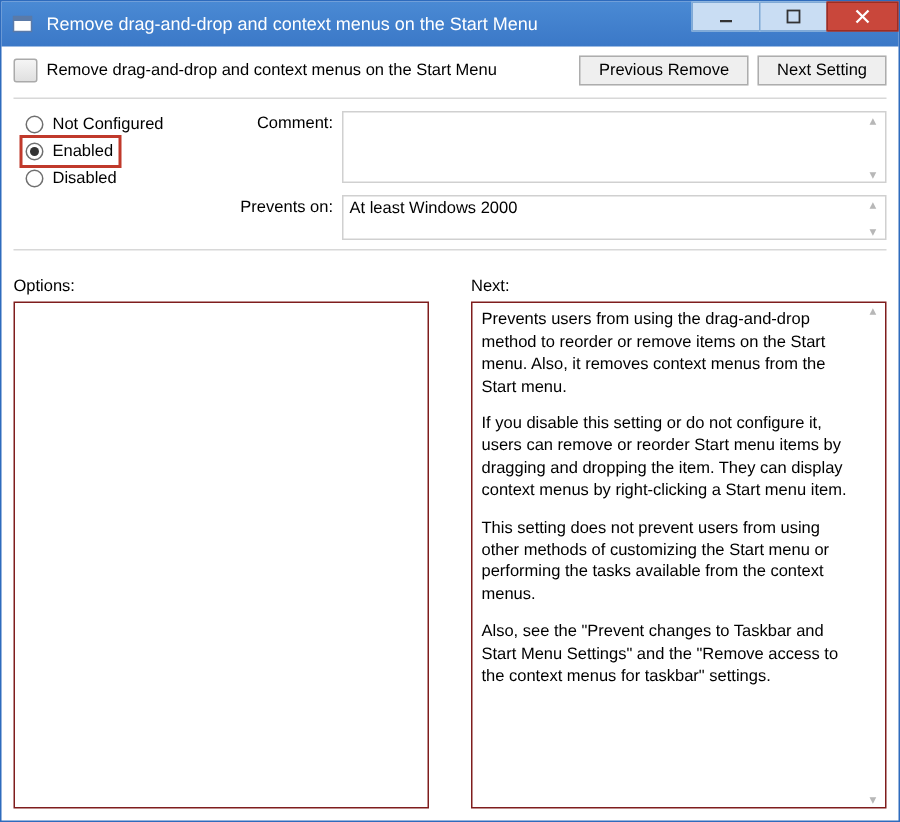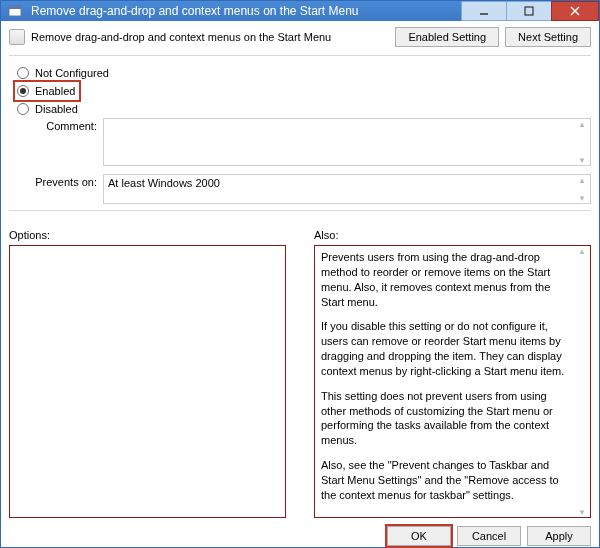--- a/index.html
+++ b/index.html
@@ -12,21 +12,21 @@
   .caption-btn { width: 46px; height: 20px; background: #c9ddf3; border: 1px solid #7fa9d6; margin-left: -1px; display: flex; align-items: center; justify-content: center; font-size: 10px; color: #333; }
   .caption-btn.close { background: #c9473b; border-color: #9b2d23; color: #fff; width: 48px; }
   .caption-btn svg { display:block; }
   .client { flex: 1; padding: 6px 8px 8px 8px; font-size: 11px; color: #000; display: flex; flex-direction: column; }
   .hdr-row { display: flex; align-items: center; gap: 6px; margin-bottom: 2px; }
   .hdr-icon { width: 16px; height: 16px; border: 1px solid #aaa; background: linear-gradient(#f5f5f5,#e0e0e0); border-radius: 2px; }
   .hdr-text { flex: 1; font-size: 11px; }
   .nav-btns { display: flex; gap: 6px; }
   .btn { background: #efefef; border: 1px solid #adadad; padding: 3px 12px; font-size: 11px; min-width: 64px; text-align: center; cursor: pointer; }
   .rule { border: none; border-top: 1px solid #d8d8d8; margin: 6px 0 8px 0; }
-  .state-grid { display: flex; flex-direction: column; }
+  .state-grid { display: flex; }
   .state-col { width: 125px; padding-left: 6px; }
   .radio-row { display: flex; align-items: center; gap: 6px; font-size: 11px; padding: 3px 2px; }
   .radio-row.highlight { outline: 2px solid #c0392b; outline-offset: 0; width: 64px; }
   .radio { width: 12px; height: 12px; border: 1px solid #6f6f6f; border-radius: 50%; display: inline-flex; align-items: center; justify-content: center; background: #fff; }
   .radio .dot { width: 6px; height: 6px; background: #333; border-radius: 50%; }
   .fields-col { flex: 1; display: grid; grid-template-columns: 88px 1fr; row-gap: 8px; column-gap: 6px; align-items: start; }
   .flabel { text-align: right; font-size: 11px; padding-top: 2px; }
   .textarea { border: 1px solid #d0d0d0; background: #fff; height: 48px; position: relative; font-size: 11px; padding: 2px 18px 2px 4px; overflow: hidden; }
   .textarea.small { height: 30px; }
   .scroll-stub { position: absolute; right: 0; top: 0; bottom: 0; width: 16px; display: flex; flex-direction: column; justify-content: space-between; }
@@ -71,21 +71,21 @@
         </div>
     </div>
   </div>
 
   <div class="client">
 
     <div class="hdr-row">
       <div class="hdr-icon"></div>
       <div class="hdr-text">Remove drag-and-drop and context menus on the Start Menu</div>
       <div class="nav-btns">
-        <div class="btn">Enabled Setting</div>
+        <div class="btn">Previous Remove</div>
         <div class="btn">Next Setting</div>
       </div>
     </div>
 
     <hr class="rule">
 
     <div class="state-grid">
       <div class="state-col">
         <label class="radio-row">
           <span class="radio"></span>
@@ -123,34 +123,29 @@
     </div>
 
     <hr class="rule">
 
     <div class="mid-row" style="flex:1; min-height:0;">
       <div class="mid-col">
         <div class="lbl">Options:</div>
         <div class="panel"></div>
       </div>
       <div class="mid-col">
-        <div class="lbl">Also:</div>
+        <div class="lbl">Next:</div>
         <div class="panel">
           <p>Prevents users from using the drag-and-drop method to reorder or remove items on the Start menu. Also, it removes context menus from the Start menu.</p>
           <p>If you disable this setting or do not configure it, users can remove or reorder Start menu items by dragging and dropping the item. They can display context menus by right-clicking a Start menu item.</p>
           <p>This setting does not prevent users from using other methods of customizing the Start menu or performing the tasks available from the context menus.</p>
           <p>Also, see the "Prevent changes to Taskbar and Start Menu Settings" and the "Remove access to the context menus for taskbar" settings.</p>
           <div class="scroll-stub">
               <span>▴</span>
               <span>▾</span>
             </div>
         </div>
       </div>
     </div>
 
-    <div class="footer">
-      <div class="btn ok">OK</div>
-      <div class="btn">Cancel</div>
-      <div class="btn">Apply</div>
-    </div>
 
   </div>
 </div>
 
 </body></html>

